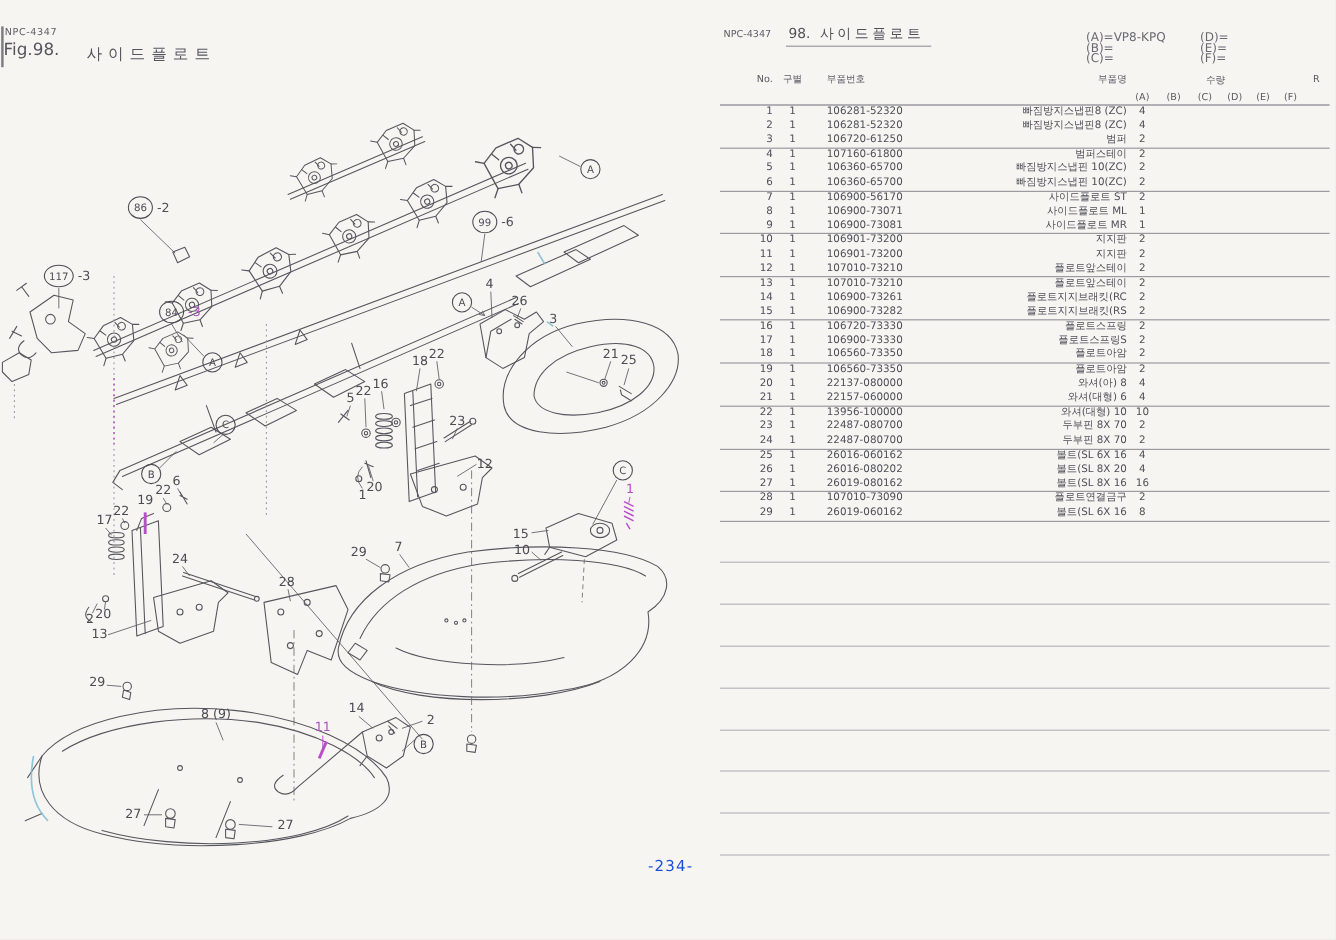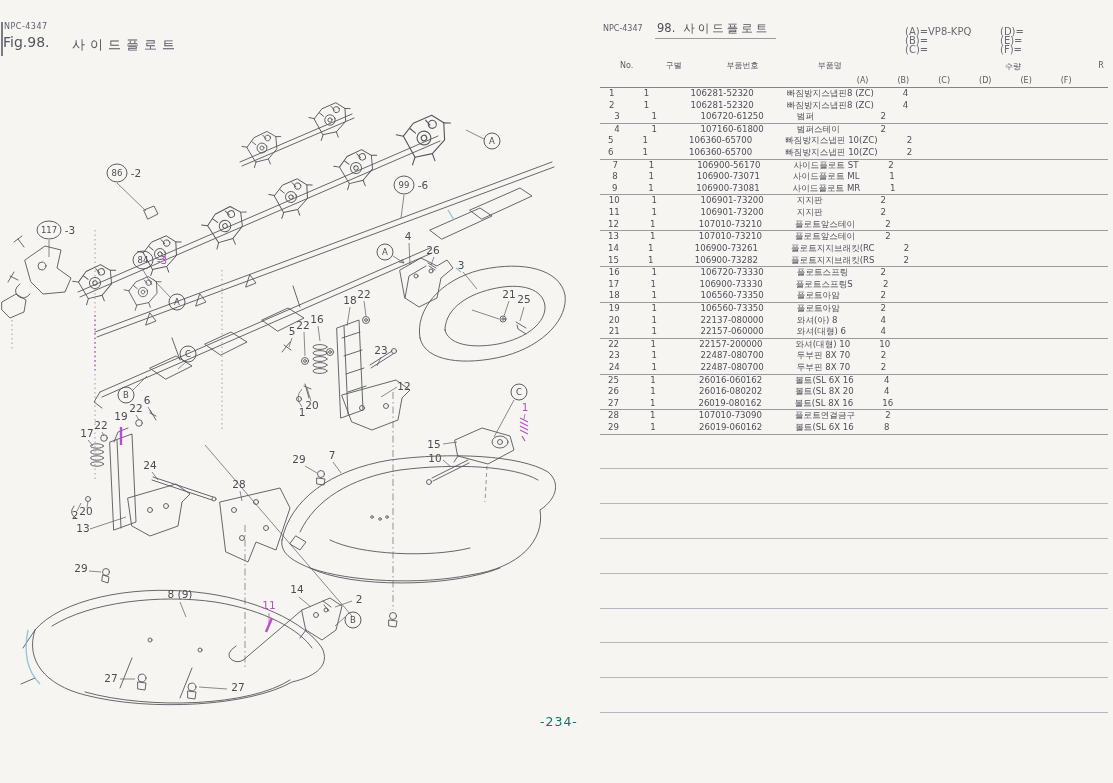--- a/index.html
+++ b/index.html
@@ -25,39 +25,39 @@
   
   .rpanel{position:absolute;left:600px;top:0;width:512px;height:783px;}
   .rp-code{position:absolute;left:3px;top:24px;font-size:8px;color:#60606a;}
   .rp-figwrap{position:absolute;left:55px;top:17px;padding:0 6px 2px 2px;border-bottom:1px solid #9a9aa0;}
   .rp-fig{font-size:11.5px;margin-right:8px;text-align:right;}
   .rp-title{font-size:11.5px;letter-spacing:3px;}
   .variants{position:absolute;left:305px;top:27px;display:flex;font-size:10px;line-height:9px;color:#6a6a74;}
   .vcol{width:95px;}
   
   .tablewrap{position:absolute;left:0;top:58px;width:508px;}
-  .trow{display:flex;height:11.62px;line-height:11.62px;font-size:8.6px;padding-left:8px;gap:29px;}
+  .trow{display:flex;height:11.62px;line-height:11.62px;font-size:8.6px;padding-left:8px;}
   .trow span{display:block;white-space:nowrap;overflow:visible;}
   .c-no{width:36px;text-align:right;}
   .c-kind{width:33px;text-align:center;}
   .c-pn{width:95px;text-align:left;padding-left:12px;box-sizing:border-box;}
-  .c-name{width:167px;text-align:left;padding-left:4px;box-sizing:border-box;}
+  .c-name{width:167px;text-align:right;padding-left:4px;box-sizing:border-box;}
   .c-q{width:26px;text-align:center;}
   .c-q:nth-of-type(8){width:24px;} .c-q:nth-of-type(9),.c-q:nth-of-type(10){width:23px;}
   .c-r{width:20px;text-align:center;}
   .thead1{height:16px;line-height:16px;font-size:8px;color:#5a5a64;}
   .qtyspan{width:148px;display:flex!important;align-items:center;flex-direction:column;}
   .qtyspan b{font-weight:normal;padding:0 6px;}
   .dash{flex:1;border-top:1px dashed #8f8f96;height:0;}
   .thead2{height:13px;line-height:13px;font-size:8px;color:#5a5a64;border-bottom:1px solid #83838b;}
   .gend{border-bottom:1px solid #9a9aa0;}
   .lastrow{border-bottom:1px solid #9a9aa0;}
   .emptylines div{height:33.8px;border-bottom:1px solid #b6b6bc;}
   
-  .pageno{position:absolute;left:540px;top:714px;font-size:12.5px;letter-spacing:1px;color:#0f766e;}
+  .pageno{position:absolute;left:540px;top:714px;font-size:12.5px;letter-spacing:1px;color:#1d4ed8;}
   .copyright{position:absolute;left:600px;top:712px;width:478px;text-align:right;font-size:6.6px;color:#66666e;}
 </style>
 </head>
 <body>
 
 <div class="page">
 
   <div class="edge-tick"></div>
   <div class="lcode">NPC-4347</div>
   <div class="lfig">Fig.98.</div>
@@ -624,21 +624,21 @@
             <span class="c-q"></span>
             <span class="c-q"></span>
             <span class="c-q"></span>
             <span class="c-q"></span>
             <span class="c-q"></span>
             <span class="c-r"></span>
           </div>
           <div class="trow">
             <span class="c-no">22</span>
             <span class="c-kind">1</span>
-            <span class="c-pn">22157-200000</span>
+            <span class="c-pn">13956-100000</span>
             <span class="c-name">와셔(대형) 10</span>
             <span class="c-q">10</span>
             <span class="c-q"></span>
             <span class="c-q"></span>
             <span class="c-q"></span>
             <span class="c-q"></span>
             <span class="c-q"></span>
             <span class="c-r"></span>
           </div>
           <div class="trow">

